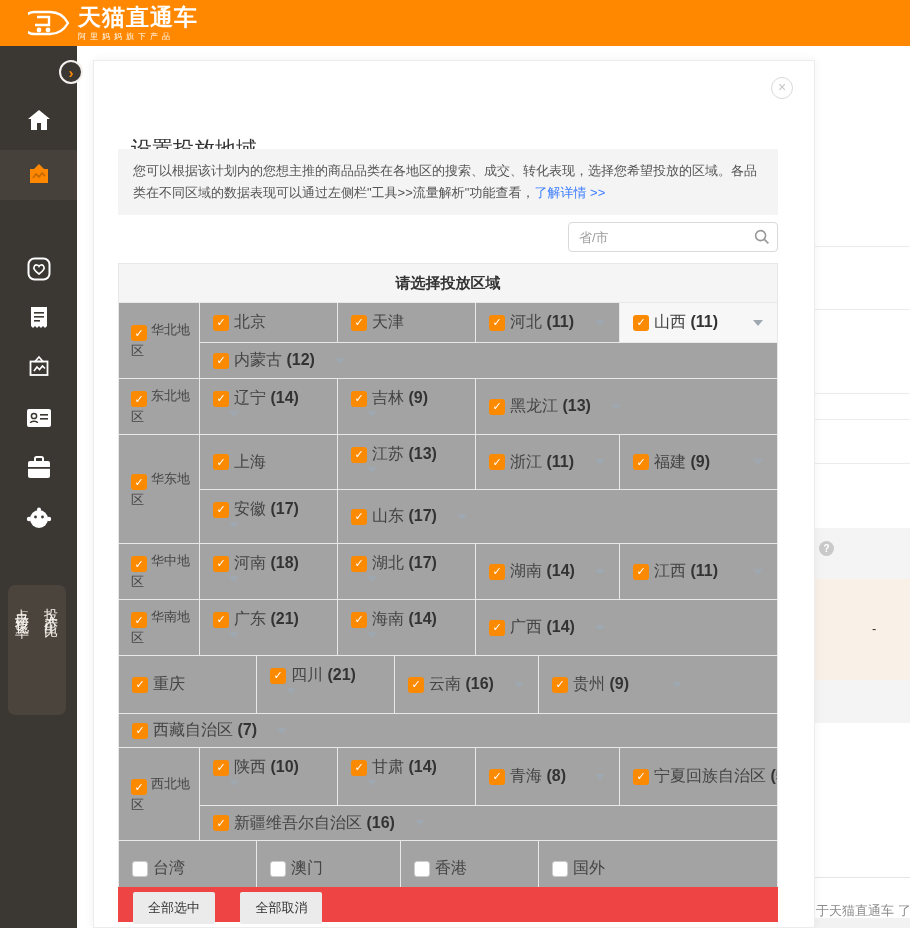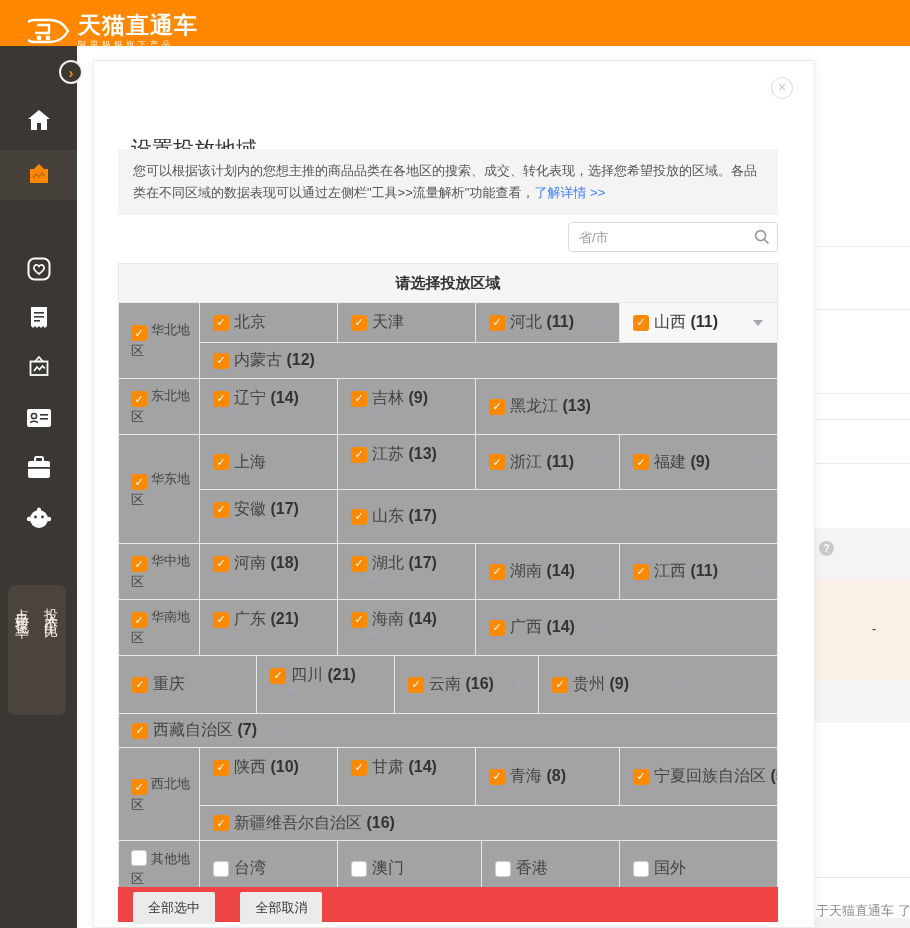--- a/index.html
+++ b/index.html
@@ -2,21 +2,21 @@
 <html><head>
 <meta charset="utf-8">
 <style>
   * { margin:0; padding:0; box-sizing:border-box; }
   html,body { background:#fff; }
   body { font-family:"Liberation Sans","DejaVu Sans",sans-serif; }
   .page { position:relative; width:910px; height:928px; overflow:hidden; background:#fff; }
 
   
   .top-header { position:absolute; left:0; top:0; width:910px; height:46px; background:#FF8800; z-index:20; }
-  .logo-wrap { position:absolute; left:28px; top:12px; display:flex; align-items:center; }
+  .logo-wrap { position:absolute; left:28px; top:4px; display:flex; align-items:center; }
   .logo-train { width:44px; height:38px; }
   .logo-text { margin-left:6px; }
   .logo-title { color:#fff; font-size:23px; font-weight:700; letter-spacing:1px; line-height:24px; }
   .logo-sub { color:#fff; font-size:8px; letter-spacing:4px; margin-top:2px; opacity:.95; }
 
   
   .sidebar { position:absolute; left:0; top:46px; width:77px; height:882px; background:#3B3733; z-index:15; }
   .side-item { position:absolute; left:0; width:77px; height:24px; display:flex; align-items:center; justify-content:center; cursor:pointer; }
   .active-band { position:absolute; left:0; top:104px; width:77px; height:50px; background:#46413A; display:flex; align-items:center; justify-content:center; }
   .metrics-panel { position:absolute; left:8px; top:539px; width:58px; height:130px; background:#4B443C; border-radius:7px; display:flex; justify-content:center; gap:7px; padding-top:12px; }
@@ -483,23 +483,20 @@
                   <div class="cline">
                     <span class="cb on">✓</span>
                     <span class="plabel">新疆维吾尔自治区<b class="cnt"> (16)</b></span>
                     <span class="arr tight"></span>
                   </div>
                 </div>
               </div>
             </div>
           </div>
           <div class="region-row">
-            <div class="region-cell">
-              <div><span class="cb off"></span><span>其他地区</span></div>
-            </div>
             <div class="subrows">
               <div class="subrow" style="height: 55px;">
                 <div class="cell" style="width: 137px;">
                   <div class="cline">
                     <span class="cb off"></span>
                     <span class="plabel">台湾</span>
                   </div>
                 </div>
                 <div class="cell bl" style="width: 144px;">
                   <div class="cline">

